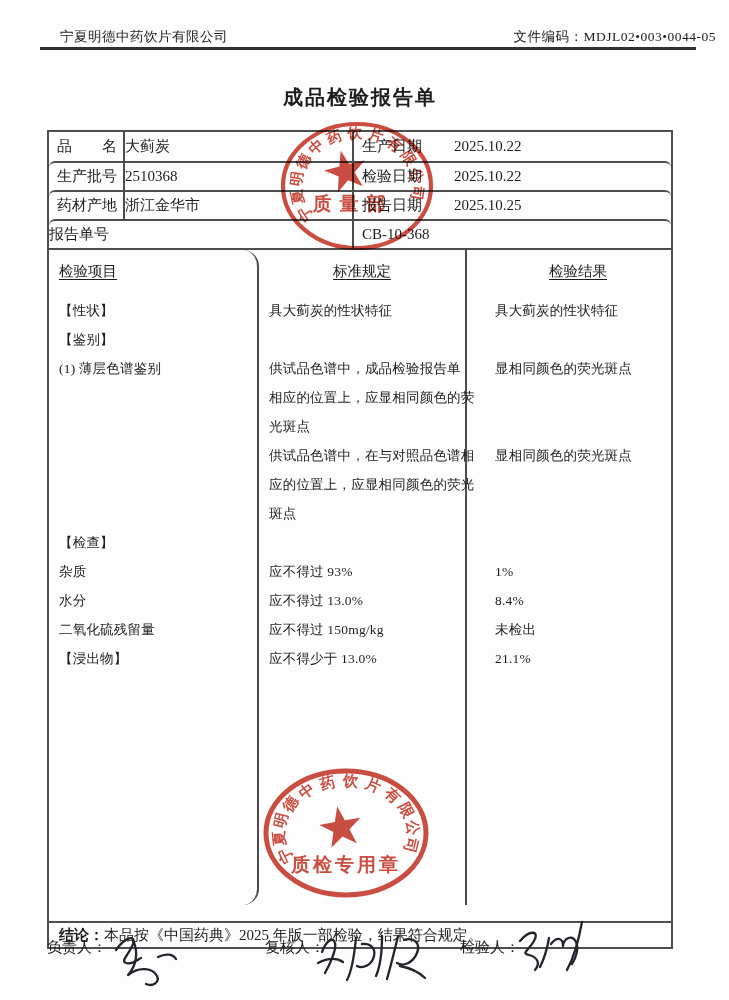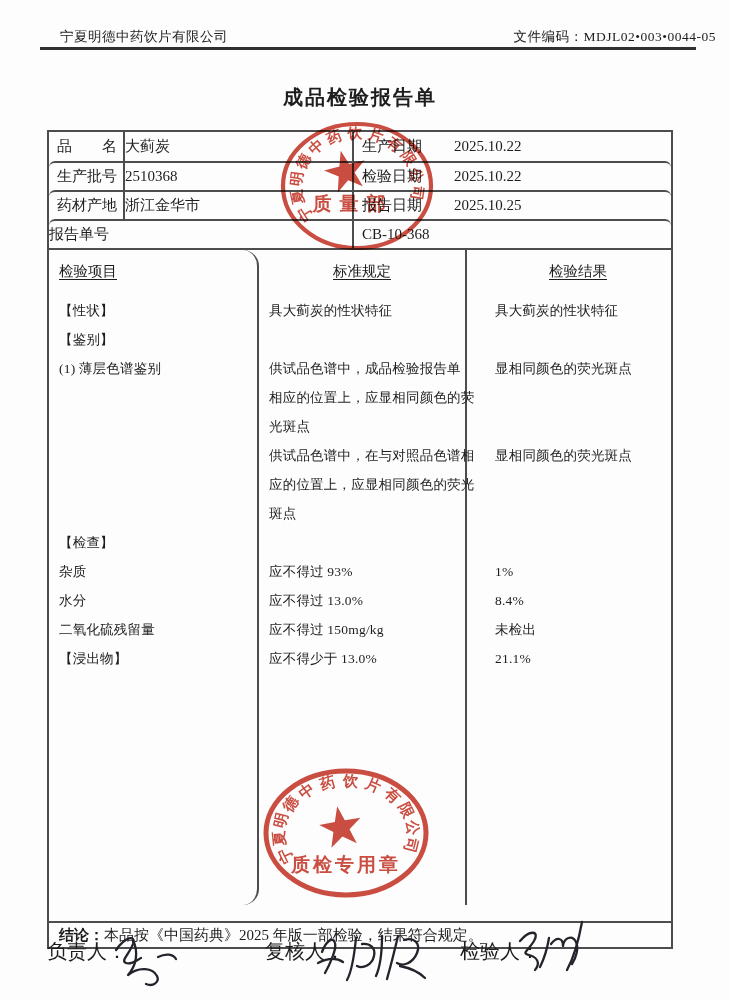--- a/index.html
+++ b/index.html
@@ -40,21 +40,21 @@
   .t2hdr span{text-decoration:underline; text-underline-offset:3px;}
   .t2hdr.left{padding-left:10px;}
   .t2hdr.center{text-align:center;}
   .t2body{font-size:13.5px; letter-spacing:.2px;}
   .tline{height:29px; line-height:29px; padding-left:10px; white-space:nowrap;}
   
   .s3{border-top:2px solid #4d4d4d; height:26px; line-height:25px; font-size:15px;
     padding-left:10px; white-space:nowrap;margin-top:16px;}
   .s3 .b{font-weight:bold;}
   
-  .sig-label{position:absolute; top:938px; font-size:20px;}
+  .sig-label{position:absolute; top:938px; font-size:15px;}
   .stamp{position:absolute; mix-blend-mode:multiply; pointer-events:none; opacity:.9;}
   .sig-svg{position:absolute; left:0; top:915px; pointer-events:none;}
 </style>
 </head>
 <body>
 
 <div class="sheet">
 
   <div class="topbar">
     <span>宁夏明德中药饮片有限公司</span>

